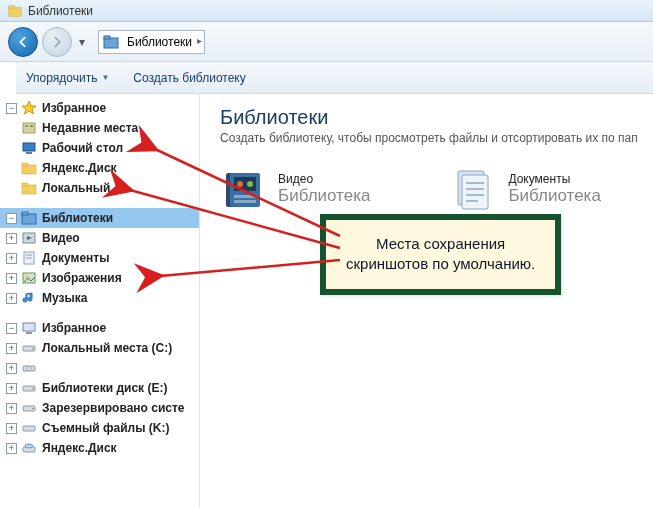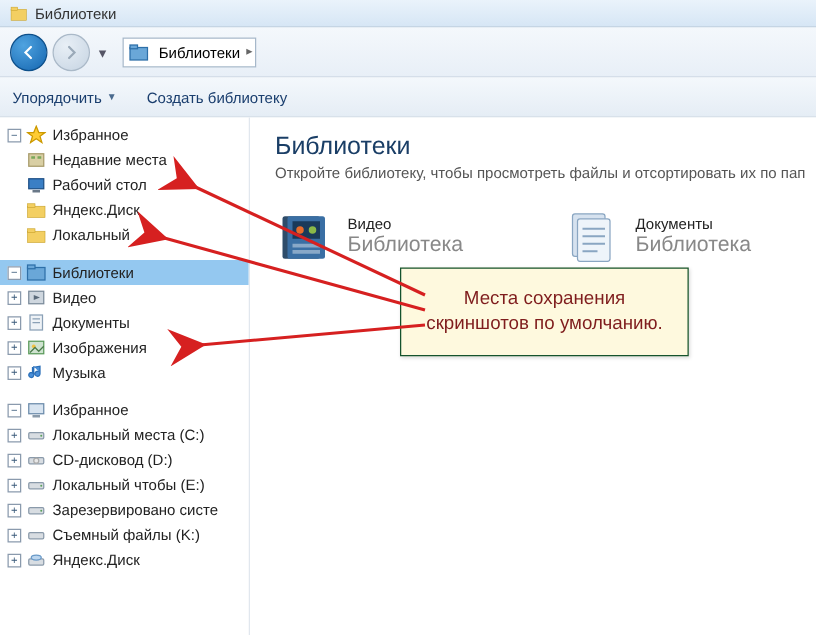--- a/index.html
+++ b/index.html
@@ -73,21 +73,21 @@
   }
   .addrbar .icon { width:16px; height:16px; }
 
   
   .toolbar {
     height: 32px;
     background: linear-gradient(to bottom, #f4f8fc, #e5edf5);
     border-bottom: 1px solid #cdd9e4;
     display: flex; 
     padding: 0 10px; gap: 24px;
-    color: #1a3e6e; font-size: 12px;
+    color: #1a3e6e; font-size: 12px; margin-left: 16px;
   }
   .toolbar .item { display:flex; align-items:center; gap:4px; }
   .toolbar .dd { font-size: 8px; color:#4a6a8e; }
 
   
   .main { display:flex; height: calc(508px - 22px - 40px - 32px); }
   .sidebar {
     width: 200px; border-right: 1px solid #e1e7ee;
     background: #fff; padding-top: 4px;
     overflow: hidden;
@@ -106,42 +106,42 @@
   }
   .expander {
     width:11px; height:11px;
     border:1px solid #8a9aad; background:#fff;
     font-size: 9px; line-height: 9px; text-align:center;
     color:#3a5a7a; margin-right: 2px;
     flex-shrink:0;
   }
   .expander.empty { border:none; background:transparent; }
   .tree-icon { width:16px; height:16px; flex-shrink:0; margin-right:3px; display:flex; align-items:center; justify-content:center; }
-  .tree-label { font-size: 12px; color:#222; }
+  .tree-label { font-size: 12px; color:#222;font-weight:bold; }
 
   
   .content {
     flex:1; background:#fff; padding: 12px 0 0 20px;
     position: relative;
   }
   .content h1 { font-size: 20px; font-weight: normal; color:#1a3e66; margin-bottom: 2px; }
   .content .subtitle { font-size: 12px; color:#555; margin-bottom: 20px; white-space:nowrap; overflow:hidden; }
   .lib-grid { display:flex; gap: 80px; }
   .lib-item { display:flex; align-items:center; gap:10px; }
   .lib-icon { width:48px; height:48px; display:flex; align-items:center; justify-content:center; }
   .lib-text .name { font-size: 12px; color:#222; }
   .lib-text .sub { font-size: 17px; color:#888; }
 
   
   .callout {
     position:absolute; top: 120px; left: 120px;
     background: #fef9de;
-    border: 1px solid #14532d;
+    border: 6px solid #14532d;
     padding: 14px 20px;
-    font-size: 15px; color:#7f1d1d;
+    font-size: 15px; color:#0f172a;
     text-align:center;
     line-height: 1.35;
     box-shadow: 1px 1px 3px rgba(0,0,0,0.15);
   }
 
   
   svg.overlay {
     position: absolute; top:0; left:0; width:653px; height:508px;
     pointer-events: none;
   }
@@ -329,31 +329,30 @@
         <span class="tree-label">Локальный места (C:)</span>
       </div>
       <div class="tree-row lvl2">
         <span class="expander">+</span>
         <span class="tree-icon">
             <svg viewBox="0 0 16 16" width="16" height="16">
               <rect x="2" y="6" width="12" height="5" fill="#d8dde2" stroke="#8a9aaa" rx="1"></rect>
               <circle cx="8" cy="8.5" r="2" fill="#e8e8e8" stroke="#aaa"></circle>
             </svg>
           </span>
-        <span class="tree-label">CD-дисковод (D:)</span>
       </div>
       <div class="tree-row lvl2">
         <span class="expander">+</span>
         <span class="tree-icon">
             <svg viewBox="0 0 16 16" width="16" height="16">
               <rect x="2" y="6" width="12" height="5" fill="#d8dde2" stroke="#8a9aaa" rx="1"></rect>
               <circle cx="12" cy="8.5" r="0.8" fill="#5aa05a"></circle>
             </svg>
           </span>
-        <span class="tree-label">Локальный чтобы (E:)</span>
+        <span class="tree-label">Библиотеки диск (E:)</span>
       </div>
       <div class="tree-row lvl2">
         <span class="expander">+</span>
         <span class="tree-icon">
             <svg viewBox="0 0 16 16" width="16" height="16">
               <rect x="2" y="6" width="12" height="5" fill="#d8dde2" stroke="#8a9aaa" rx="1"></rect>
               <circle cx="12" cy="8.5" r="0.8" fill="#5aa05a"></circle>
             </svg>
           </span>
         <span class="tree-label">Зарезервировано систе</span>
@@ -375,21 +374,21 @@
               <ellipse cx="8" cy="6" rx="4" ry="2" fill="#bcd6ef" stroke="#6a9ac8"></ellipse>
             </svg>
           </span>
         <span class="tree-label">Яндекс.Диск</span>
       </div>
     </div>
   </div>
 
   <div class="content">
     <h1>Библиотеки</h1>
-    <div class="subtitle">Откройте библиотеку, чтобы просмотреть файлы и отсортировать их по пап</div>
+    <div class="subtitle">Создать библиотеку, чтобы просмотреть файлы и отсортировать их по пап</div>
 
     <div class="lib-grid">
       <div class="lib-item">
         <div class="lib-icon">
           <svg viewBox="0 0 48 48" width="48" height="48">
             <rect x="6" y="8" width="30" height="34" fill="#2e4c6a" rx="2"></rect>
             <rect x="10" y="8" width="30" height="34" fill="#3a6fa4" rx="2"></rect>
             <rect x="14" y="12" width="22" height="14" fill="#1a3a5a"></rect>
             <circle cx="20" cy="19" r="3" fill="#e86a2a"></circle>
             <circle cx="30" cy="19" r="3" fill="#8ab848"></circle>

